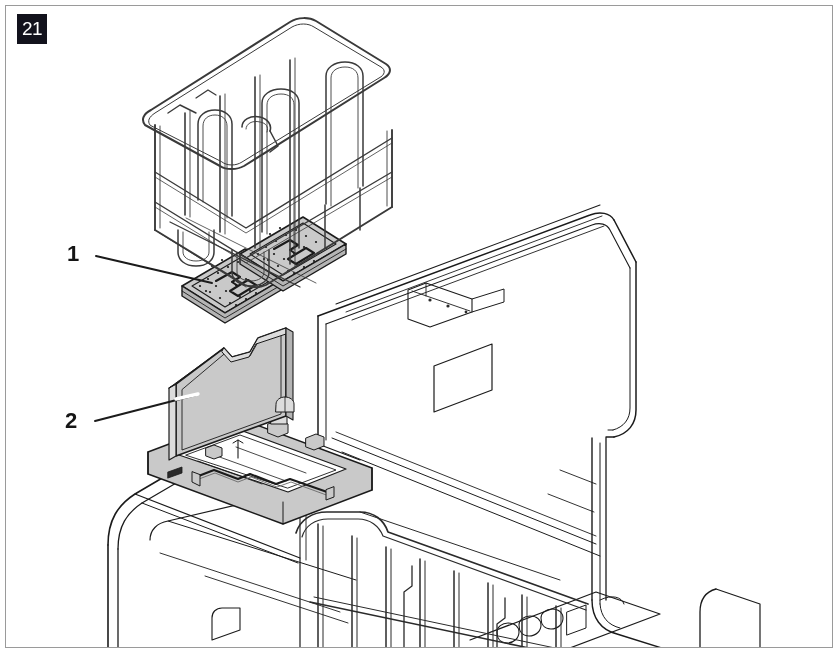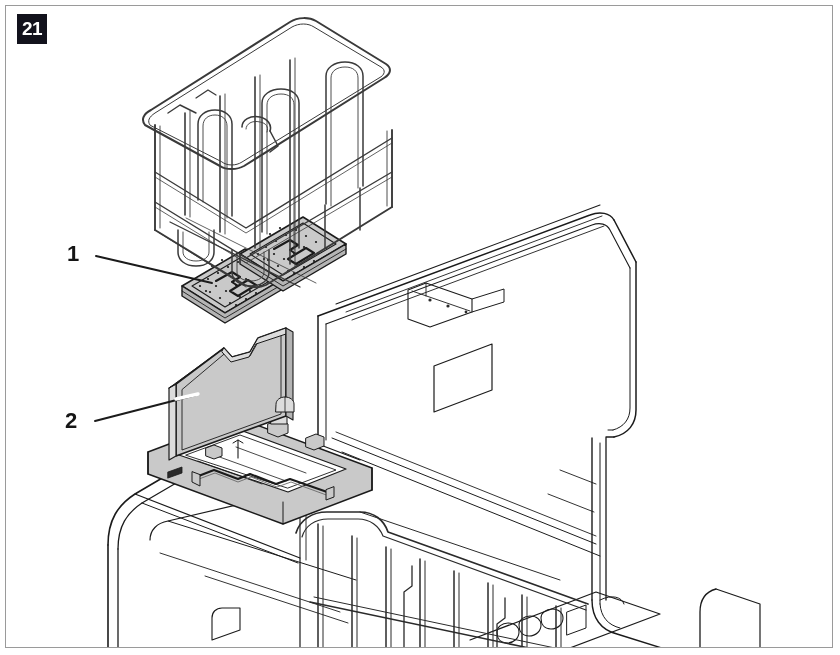--- a/index.html
+++ b/index.html
@@ -38,21 +38,21 @@
   }
   #figure-badge {
     position: absolute;
     left: 17px;
     top: 14px;
     width: 30px;
     height: 30px;
     background: #12121c;
     color: #ffffff;
     font-family: "Liberation Sans", sans-serif;
-    font-weight: bold;
+    font-weight: normal;
     font-size: 19px;
     line-height: 30px;
     text-align: center;
     letter-spacing: -0.5px;
   }
   .callout-num {
     position: absolute;
     font-family: "Liberation Sans", sans-serif;
     font-weight: bold;
     font-size: 22px;

